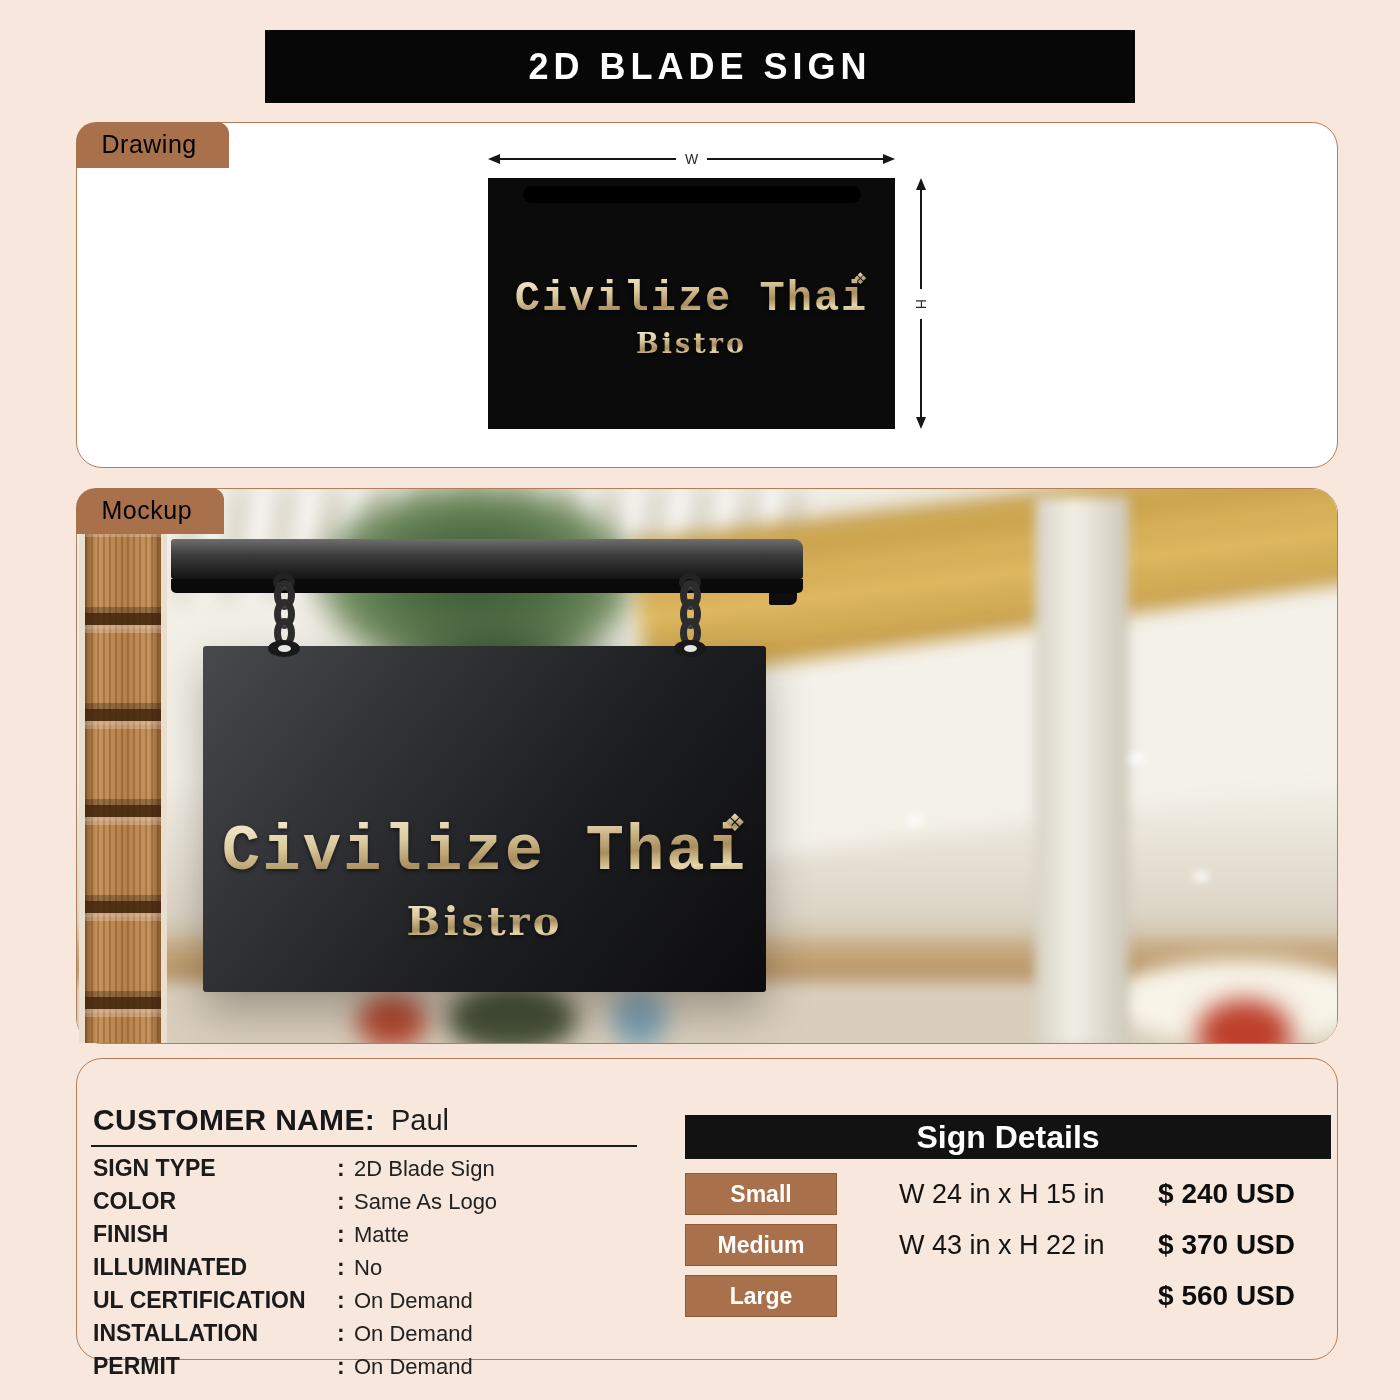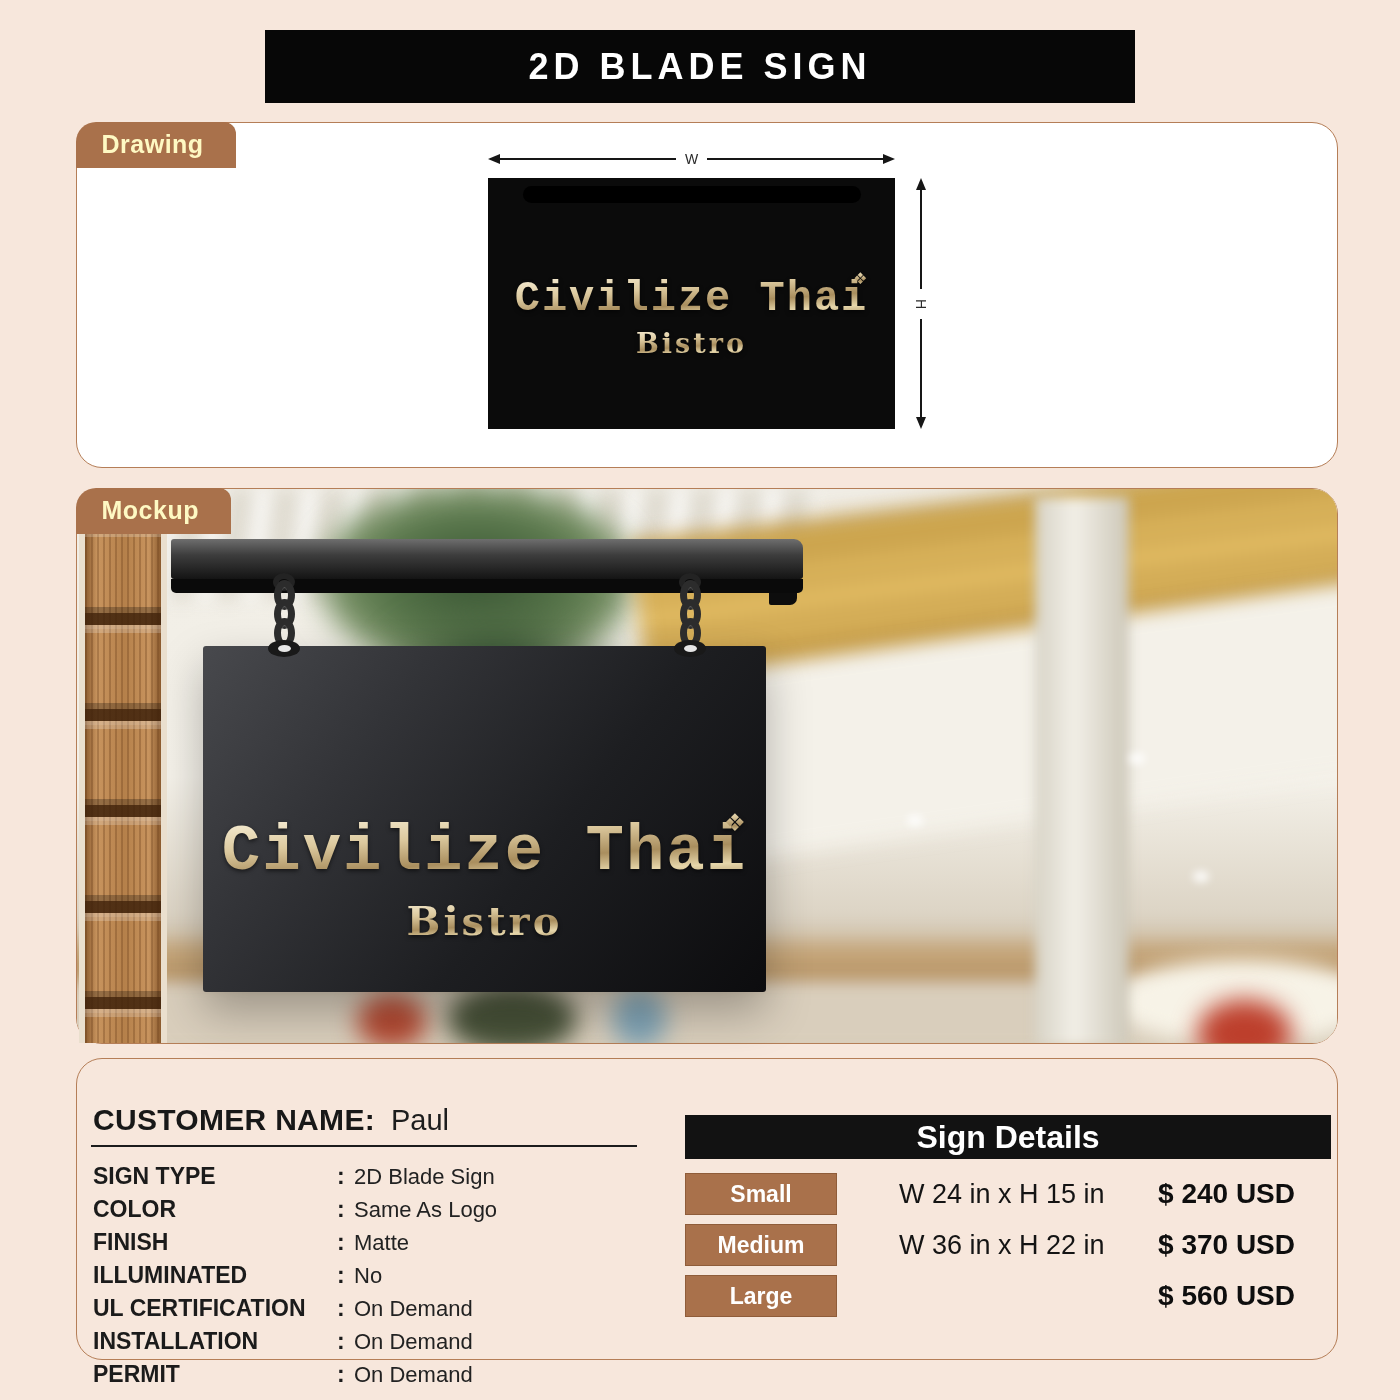--- a/index.html
+++ b/index.html
@@ -25,21 +25,21 @@
     position:absolute;left:76px;width:1262px;
     border:1.5px solid #b57e57;border-radius:26px;
     box-sizing:border-box;
   }
   .tab{
     position:absolute;left:-1.5px;top:-1.5px;height:46px;
     background:#a9714b;border-radius:20px 12px 0 0;
     display:flex;align-items:center;padding:0 32px 0 26px;
     z-index:20;
   }
-  .tab span{color:#fef9c3;font-size:25px;font-weight:700;letter-spacing:.5px;}
+  .tab span{color:#000000;font-size:25px;font-weight:400;letter-spacing:.5px;}
 
   
   .drawing{top:122px;height:346px;background:#ffffff;}
   .draw-sign{
     left:411px;top:55px;width:407px;height:251px;background:#0b0b0b;
   }
   .hang-pill{
     position:absolute;left:35px;top:8px;width:338px;height:17px;
     background:#000;border-radius:9px;
   }
@@ -152,21 +152,21 @@
   .mock-logo{transform:translateY(62px);}
 
   
   .quote{top:1058px;height:302px;background:transparent;}
   .customer{left:16px;top:44px;display:flex;align-items:baseline;gap:16px;white-space:nowrap;}
   .cust-label{font-size:30px;font-weight:800;color:#181818;letter-spacing:.3px;}
   .cust-name{font-size:29px;font-weight:500;color:#1d1d1d;}
   .underline{left:14px;top:86px;width:546px;height:0;border-top:2px solid #1c1c1c;}
   .specs{
     left:16px;top:96px;display:grid;grid-template-columns:244px 16px auto;
-    column-gap:0;row-gap:6px;align-items:baseline;margin-top:8px;
+    column-gap:0;row-gap:6px;align-items:baseline;
   }
   .spec-label{font-size:23px;font-weight:800;color:#1b1b1b;line-height:22px;}
   .spec-colon{font-size:23px;font-weight:800;color:#1b1b1b;}
   .spec-value{font-size:22px;font-weight:400;color:#222222;padding-left:1px;}
 
   .sd-header{
     left:608px;top:56px;width:646px;height:44px;background:#121212;
     display:flex;align-items:center;justify-content:center;
   }
   .sd-header span{color:#ffffff;font-size:32px;font-weight:700;}
@@ -323,20 +323,20 @@
     <span>Sign Details</span>
   </div>
 
   <div class="sd-row r0">
     <div class="size-chip">Small</div>
     <span class="sd-dim">W 24 in x H 15 in</span>
     <span class="sd-price">$ 240 USD</span>
   </div>
   <div class="sd-row r1">
     <div class="size-chip">Medium</div>
-    <span class="sd-dim">W 36 in x H 22 in</span>
+    <span class="sd-dim">W 43 in x H 22 in</span>
     <span class="sd-price">$ 370 USD</span>
   </div>
   <div class="sd-row r2">
     <div class="size-chip">Large</div>
     <span class="sd-price">$ 560 USD</span>
   </div>
 </section>
 
 </body></html>

